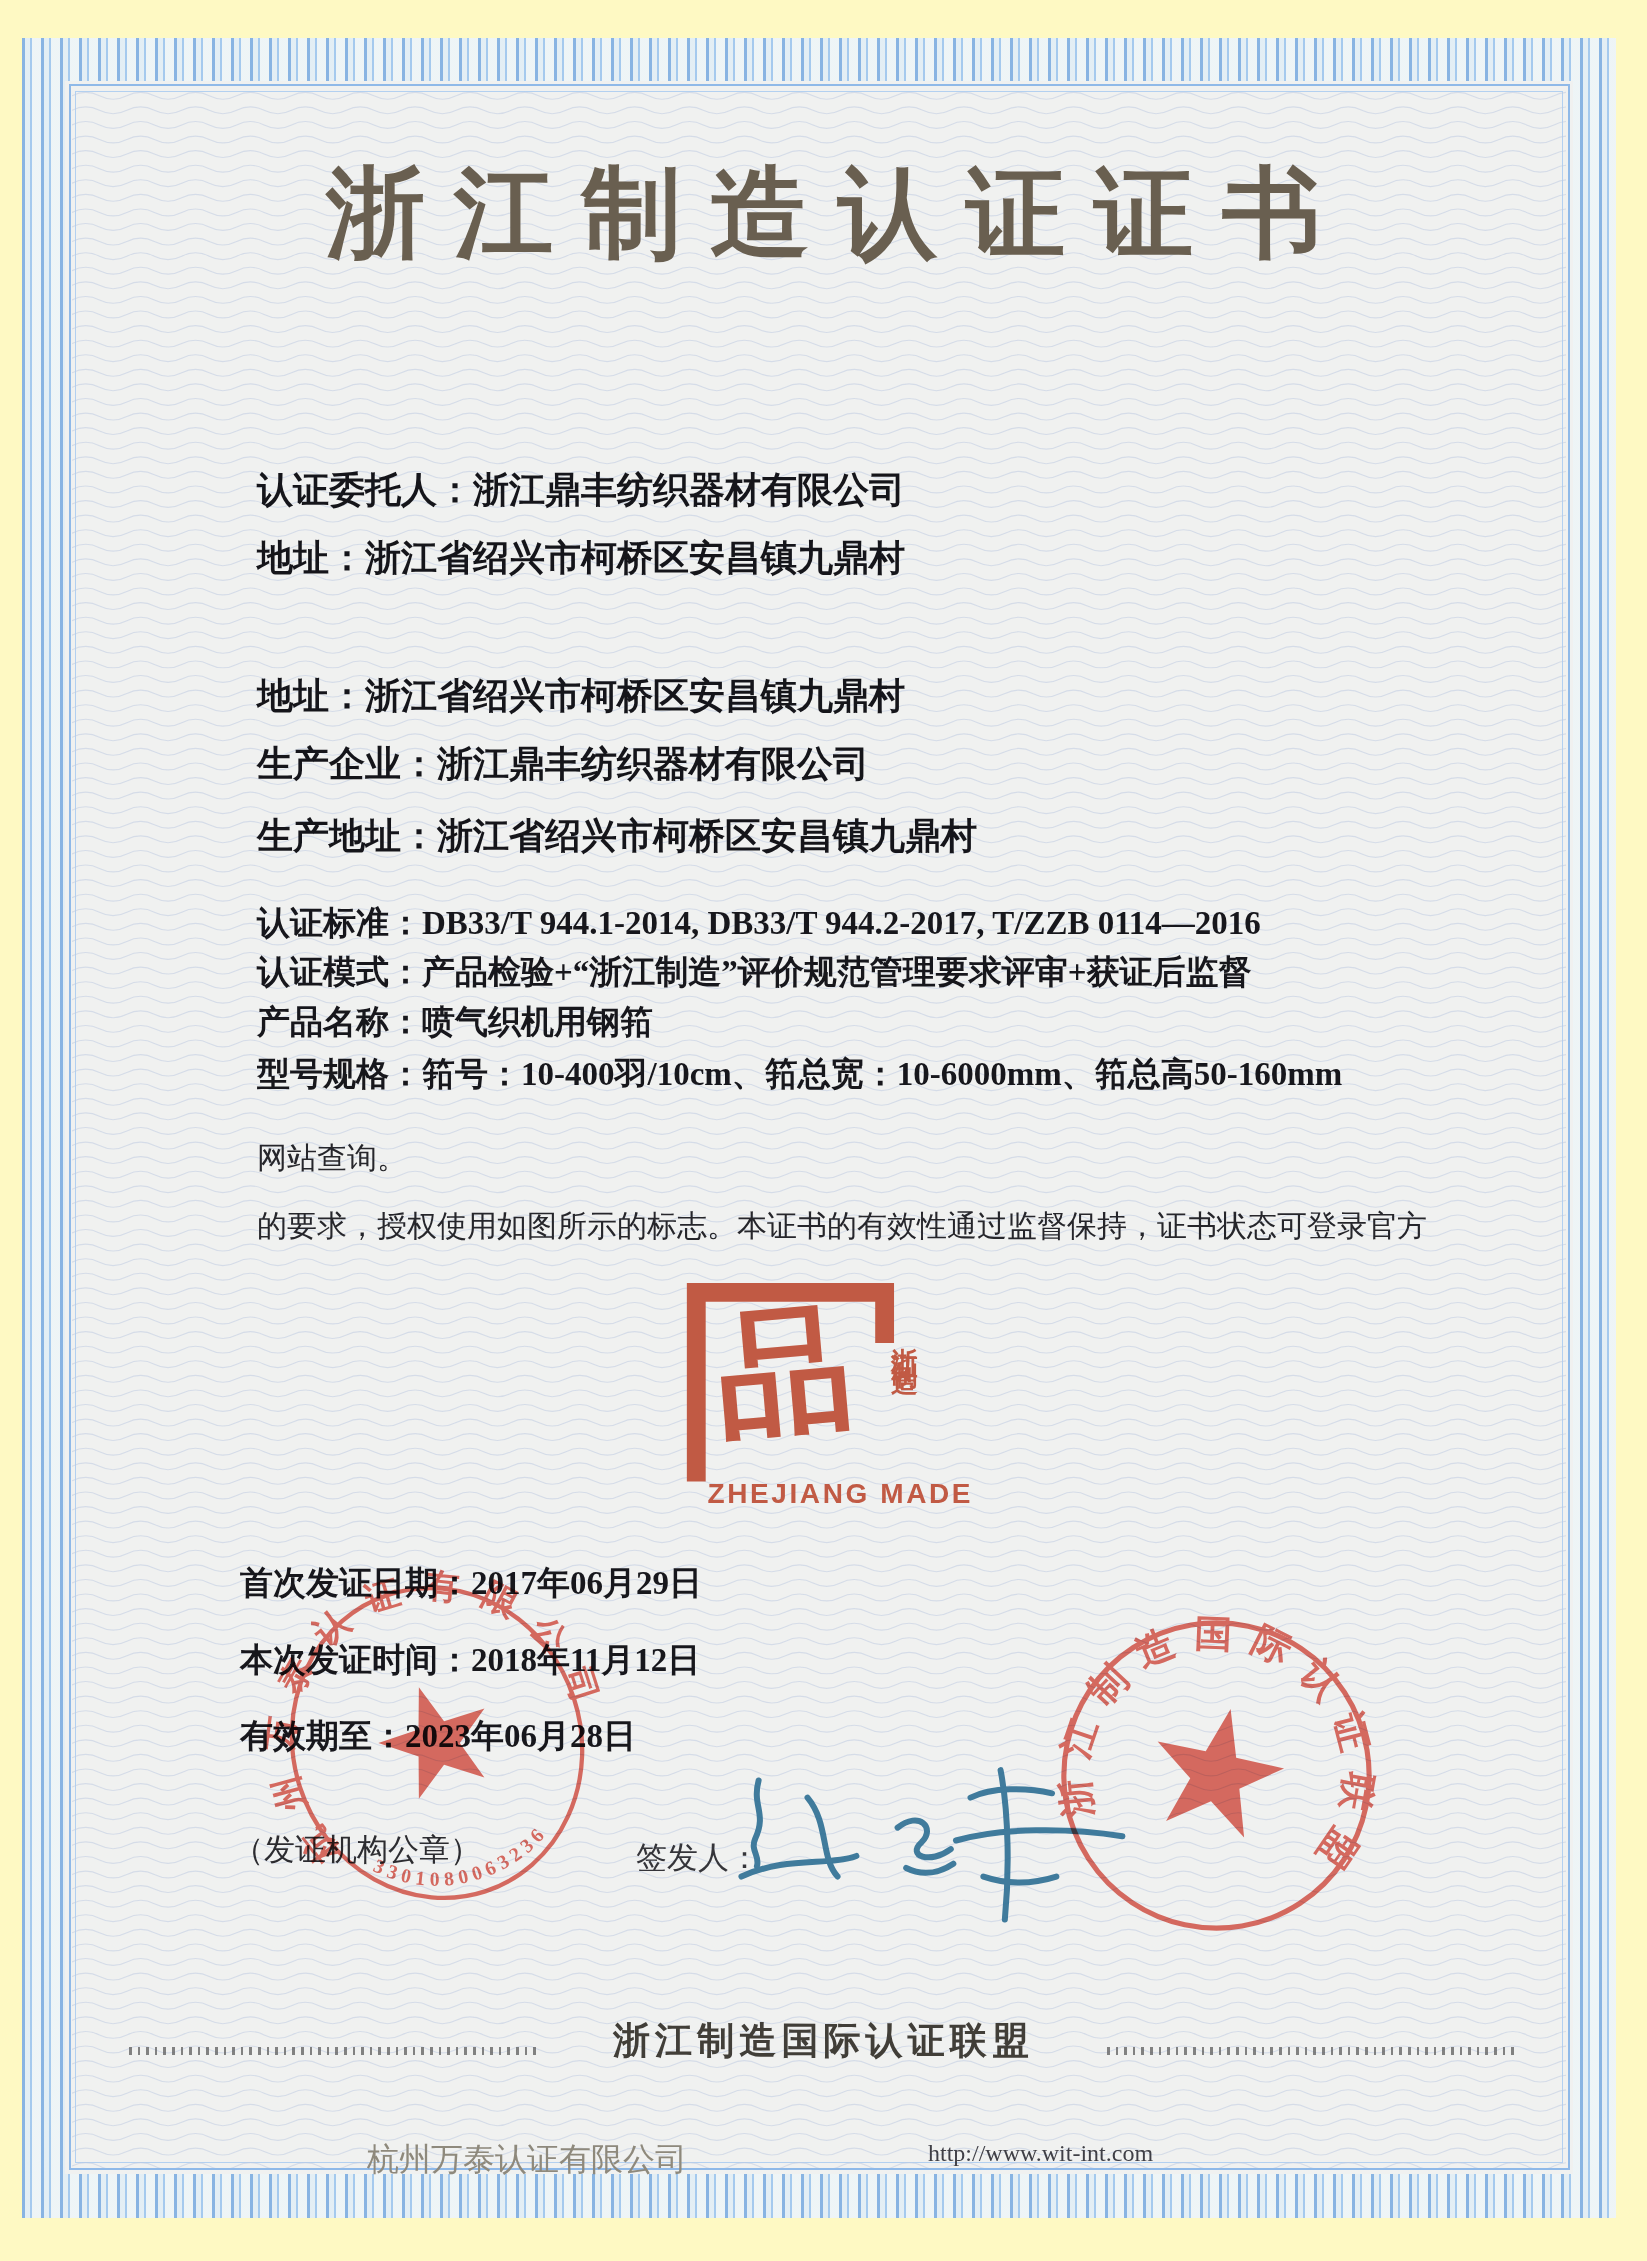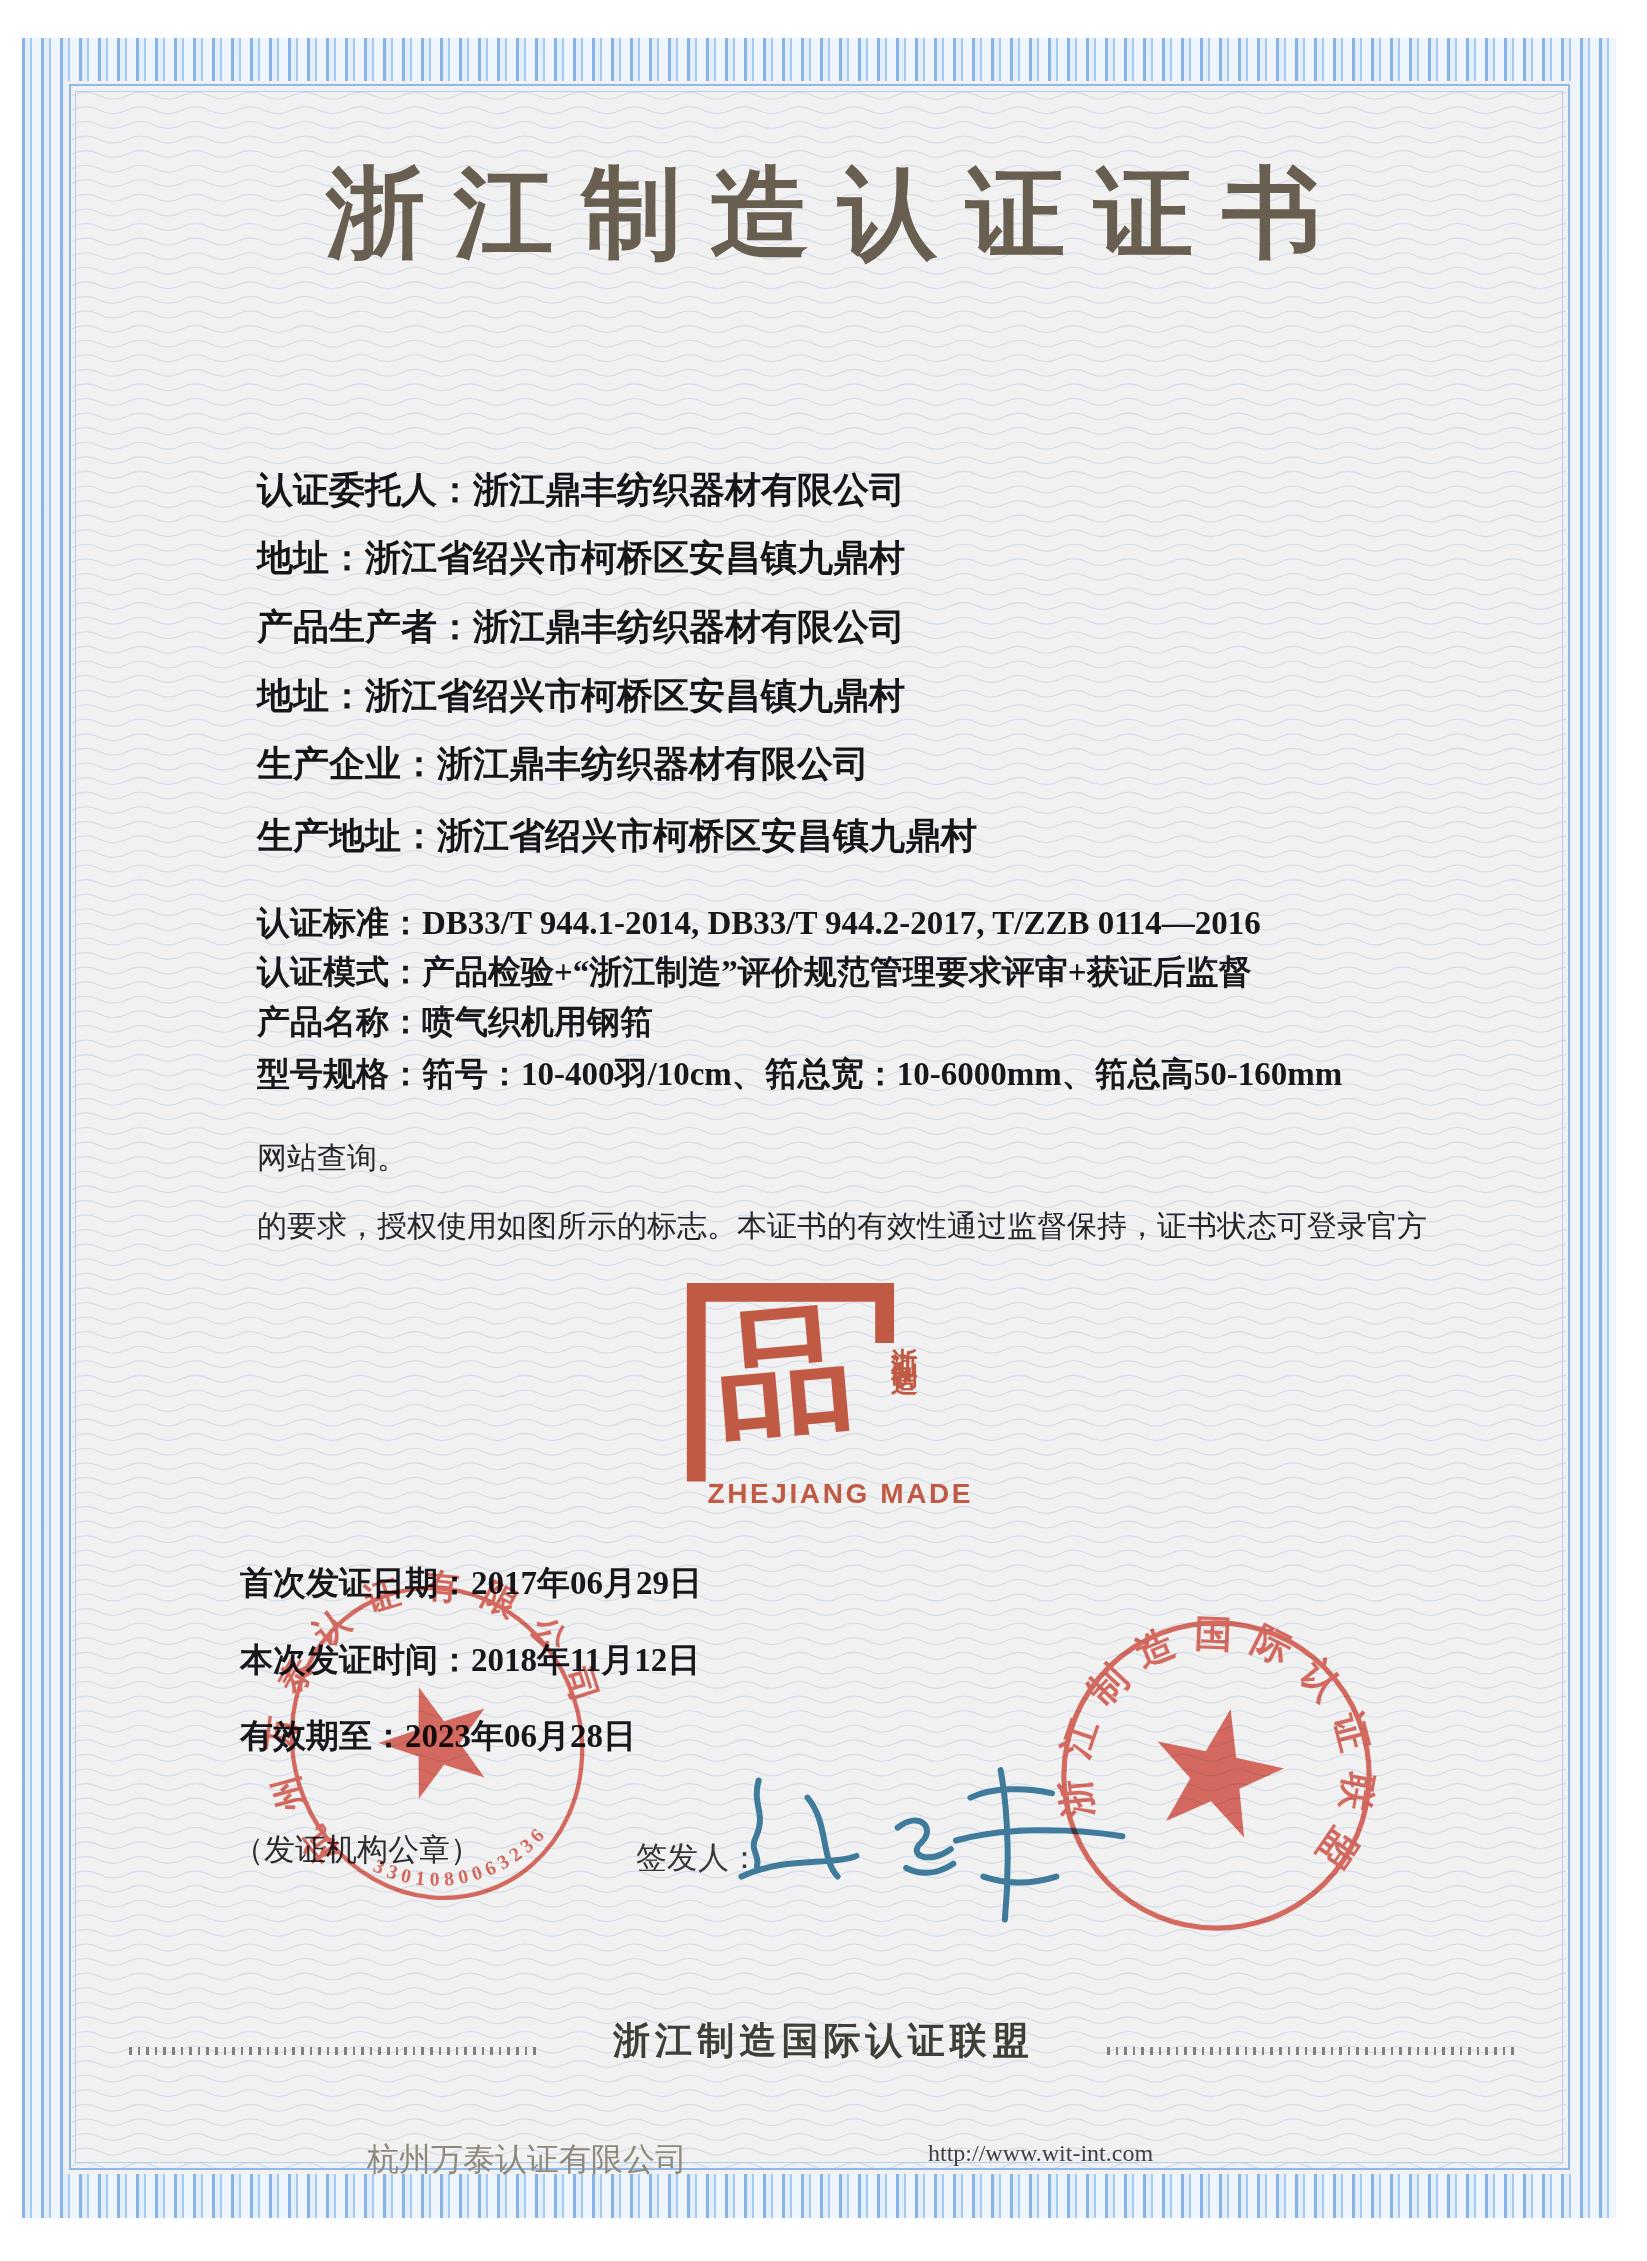--- a/index.html
+++ b/index.html
@@ -1,18 +1,18 @@
 <!DOCTYPE html>
 <html style="font-size:13.7px"><head>
 <meta charset="utf-8">
 <style>
   html,body{margin:0;padding:0;background:#d8d8d8;}
   .page{
     position:relative;width:1647px;height:2261px;margin:0 auto;
-    background:#ffffff;overflow:hidden;
+    background:#fef9c3;overflow:hidden;
     font-family:"Liberation Serif","DejaVu Serif",serif;
     color:#1a1a1e;
   }
   
   .border-band{
     position:absolute;left:22px;right:31px;top:38px;bottom:43px;
     background:
       repeating-linear-gradient(90deg,
         rgba(130,176,228,.95) 0 2.6px,
         rgba(224,237,250,.9) 2.6px 7.7px,
@@ -245,21 +245,20 @@
       <use href="#wl" transform="translate(0 2363)"></use>
       <use href="#wl" transform="translate(0 2380)"></use>
       <use href="#wl" transform="translate(0 2397)"></use>
       <use href="#wl" transform="translate(0 2414)"></use>
     </svg>
 
   <div class="abs title">浙江制造认证证书</div>
 
   <div class="abs field-line" style="top:466px"><span>认证委托人：</span><span>浙江鼎丰纺织器材有限公司</span></div>
   <div class="abs field-line" style="top:534px"><span>地址：</span><span>浙江省绍兴市柯桥区安昌镇九鼎村</span></div>
-  <div class="abs field-line" style="top:603px"><span>产品生产者：</span><span>浙江鼎丰纺织器材有限公司</span></div>
   <div class="abs field-line" style="top:672px"><span>地址：</span><span>浙江省绍兴市柯桥区安昌镇九鼎村</span></div>
   <div class="abs field-line" style="top:740px"><span>生产企业：</span><span>浙江鼎丰纺织器材有限公司</span></div>
   <div class="abs field-line" style="top:812px"><span>生产地址：</span><span>浙江省绍兴市柯桥区安昌镇九鼎村</span></div>
 
   <div class="abs spec-line" style="top:901px"><span>认证标准：</span><span>DB33/T 944.1-2014, DB33/T 944.2-2017, T/ZZB 0114—2016</span></div>
   <div class="abs spec-line" style="top:950px"><span>认证模式：</span><span>产品检验+“浙江制造”评价规范管理要求评审+获证后监督</span></div>
   <div class="abs spec-line" style="top:1000px"><span>产品名称：</span><span>喷气织机用钢筘</span></div>
   <div class="abs spec-line" style="top:1052px"><span>型号规格：</span><span>筘号：10-400羽/10cm、筘总宽：10-6000mm、筘总高50-160mm</span></div>
 
   <div class="abs para" style="top:1124px">

